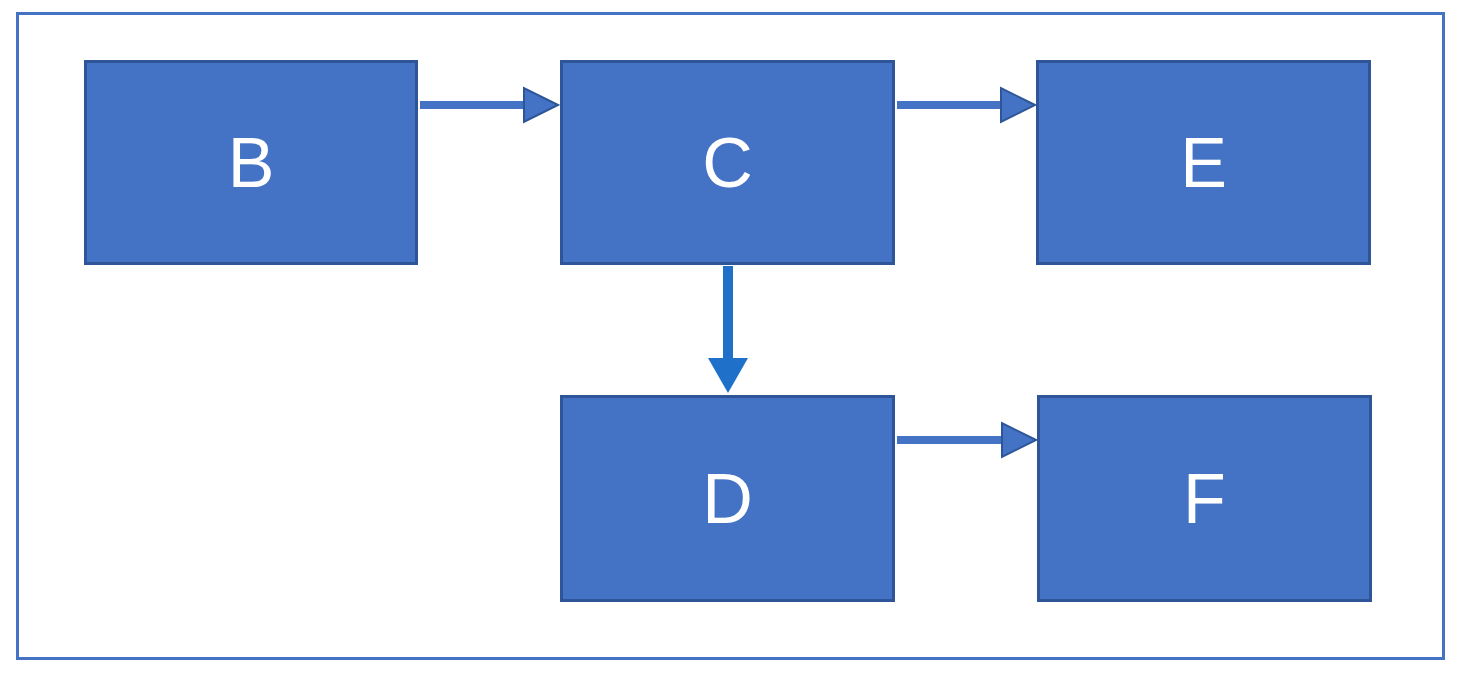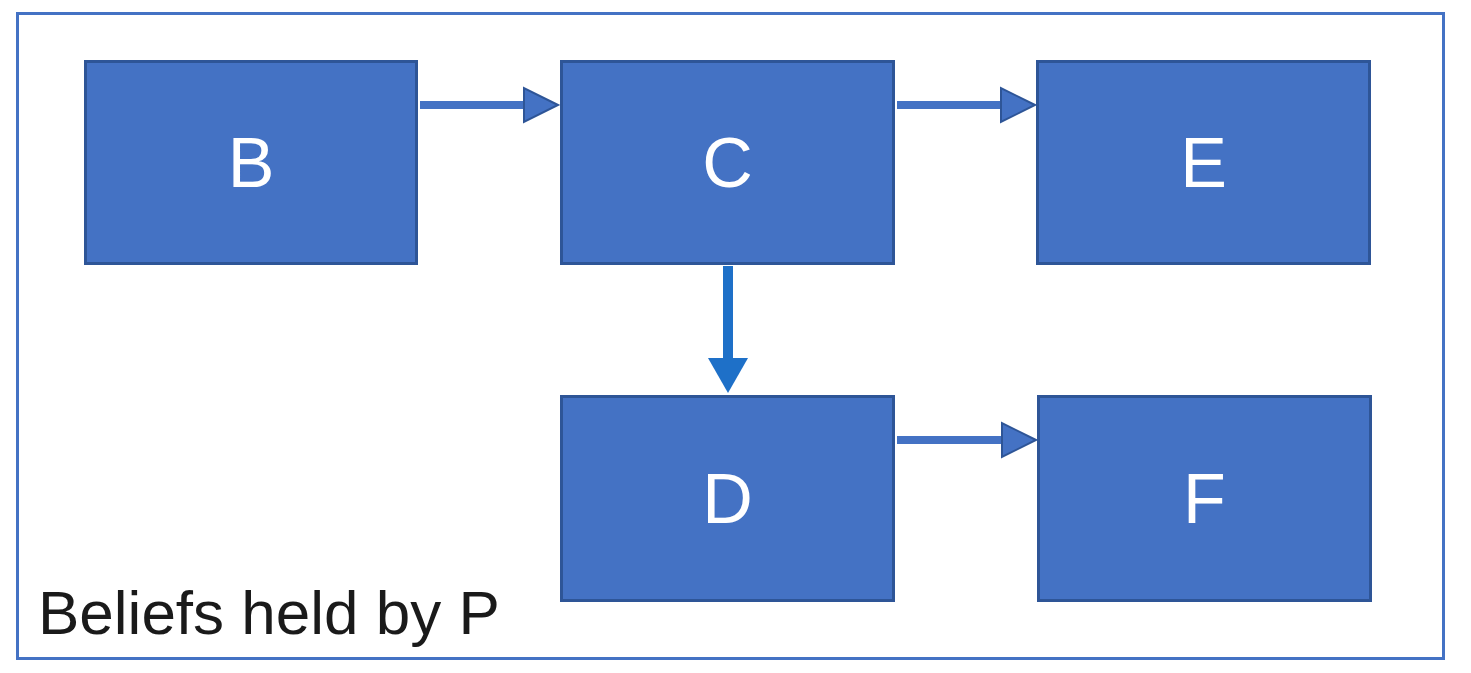--- a/index.html
+++ b/index.html
@@ -99,15 +99,14 @@
     <g class="arrow-v">
       <line x1="728" y1="266" x2="728" y2="360"></line>
       <polygon points="728,393 708,358 748,358"></polygon>
     </g>
     <g class="arrow-h">
       <line x1="897" y1="440" x2="1006" y2="440"></line>
       <polygon points="1036,440 1002,423 1002,457"></polygon>
     </g>
   </svg>
 
-  <div class="caption">Beliefs held by P</div>
 
 </div>
 
 </body></html>

